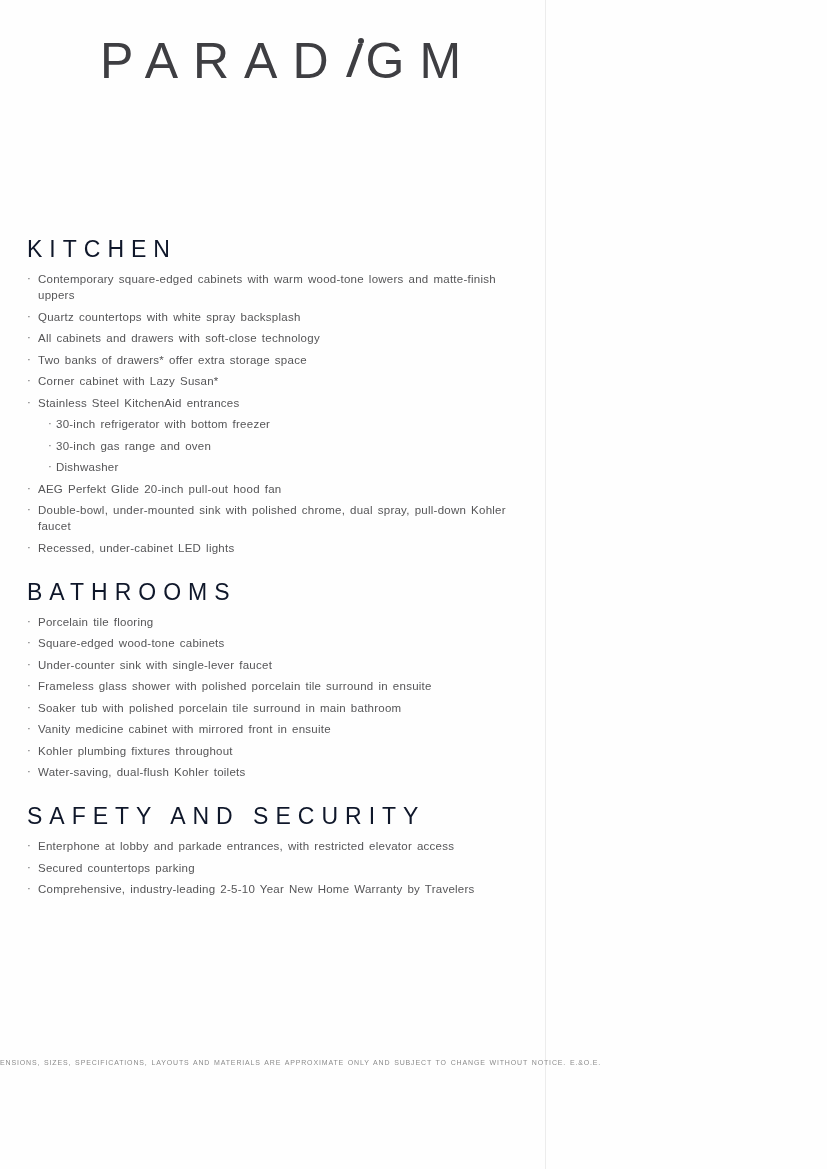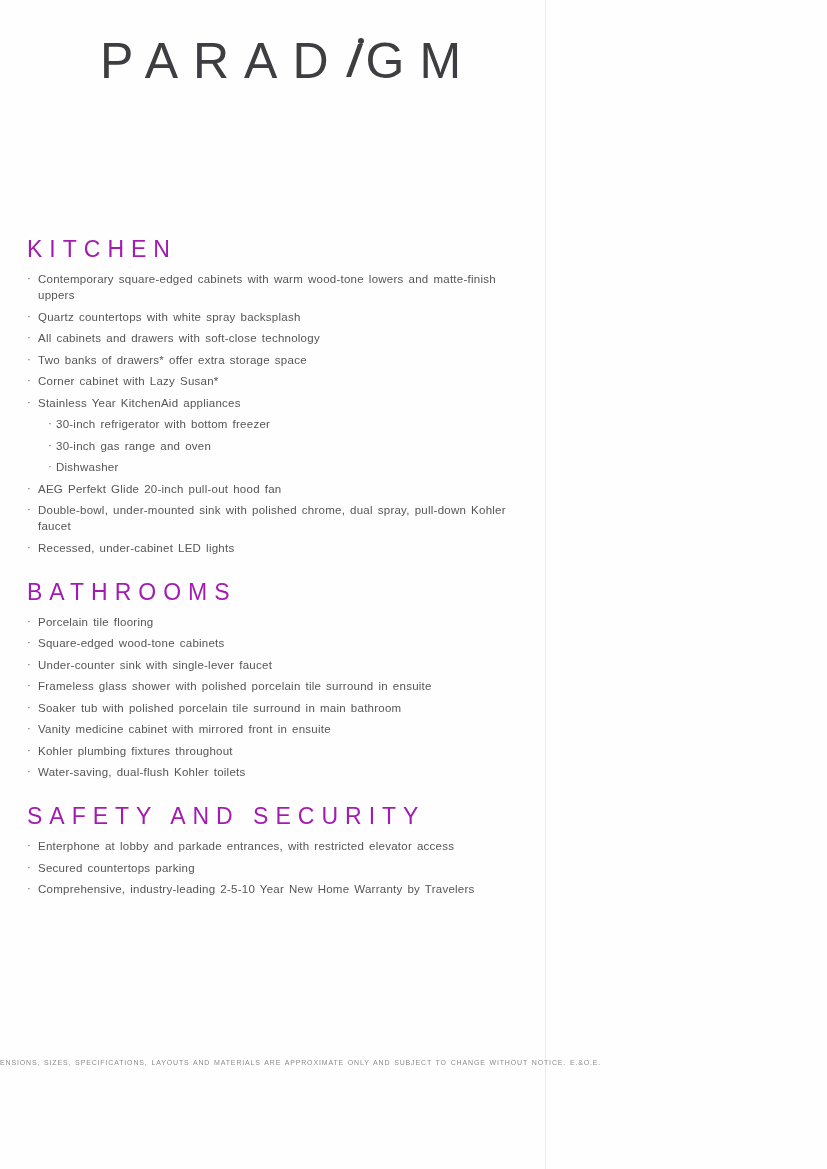--- a/index.html
+++ b/index.html
@@ -56,21 +56,21 @@
   .content {
     position: absolute;
     top: 236px; left: 27px;
     width: 480px;
   }
   .section { margin-bottom: 23px; }
   .section-heading {
     font-size: 23px;
     font-weight: 400;
     letter-spacing: 7px;
-    color: #a21caf;
+    color: #0f172a;
     line-height: 26px;
     margin: 0 0 9px 0;
   }
   .feature-list { margin: 0; padding: 0; list-style: none; }
   .feature-item {
     position: relative;
     padding-left: 11px;
     margin-bottom: 5.5px;
     font-size: 11.5px;
     letter-spacing: 0.25px;
@@ -141,21 +141,21 @@
     <span class="bullet">·</span><span>Two banks of drawers* offer extra storage space</span>
     
   </li>
 
   <li class="feature-item">
     <span class="bullet">·</span><span>Corner cabinet with Lazy Susan*</span>
     
   </li>
 
   <li class="feature-item">
-    <span class="bullet">·</span><span>Stainless Year KitchenAid appliances</span>
+    <span class="bullet">·</span><span>Stainless Steel KitchenAid entrances</span>
     <ul class="sub-list">
   <li class="sub-item">
     <span class="bullet">·</span><span>30-inch refrigerator with bottom freezer</span>
   </li>
 
   <li class="sub-item">
     <span class="bullet">·</span><span>30-inch gas range and oven</span>
   </li>
 
   <li class="sub-item">

